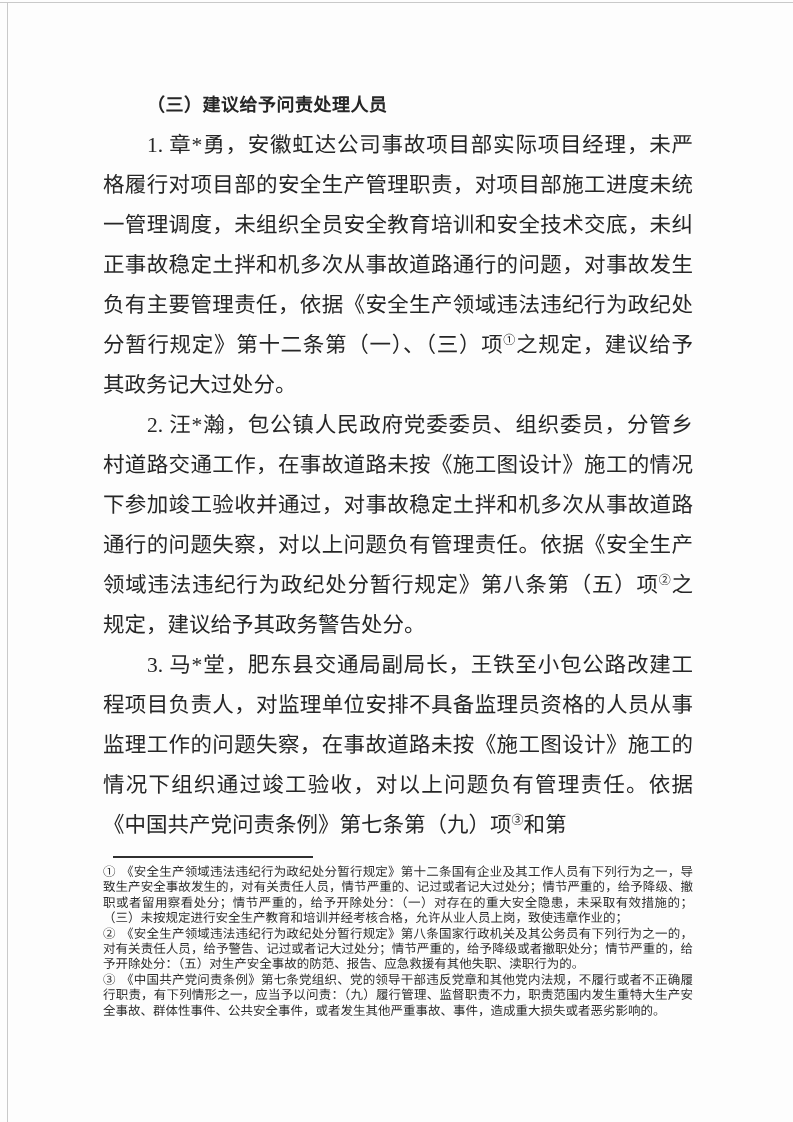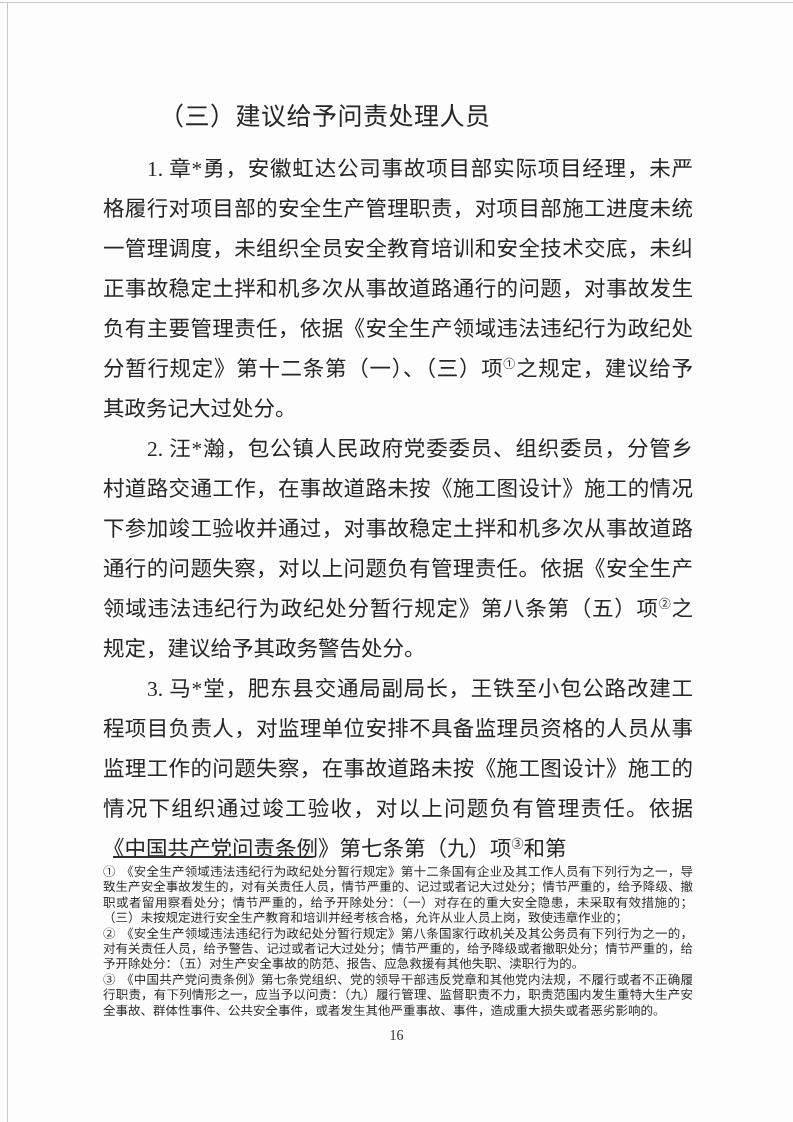--- a/index.html
+++ b/index.html
@@ -28,23 +28,23 @@
     width: 1px;
     background: #c9c9c9;
   }
   .content {
     position: absolute;
     left: 103px;
     top: 85px;
     width: 590px;
   }
   .heading {
-    margin: 12px;
-    font-size: 25px;
-    font-weight: normal;
+    margin: 0;
+    font-size: 18px;
+    font-weight: bold;
     line-height: 40px;
     text-indent: 44px;
     letter-spacing: 0.5px;
   }
   .para {
     margin: 0;
     font-size: 21.5px;
     line-height: 40px;
     text-align: justify;
     text-indent: 44px;
@@ -104,14 +104,13 @@
 
   <div class="footnotes">
     <div class="fn-divider"></div>
     <div>
         <p class="footnote"><span class="fn-marker">① </span><span>《安全生产领域违法违纪行为政纪处分暂行规定》第十二条国有企业及其工作人员有下列行为之一，导致生产安全事故发生的，对有关责任人员，情节严重的、记过或者记大过处分；情节严重的，给予降级、撤职或者留用察看处分；情节严重的，给予开除处分：（一）对存在的重大安全隐患，未采取有效措施的；（三）未按规定进行安全生产教育和培训并经考核合格，允许从业人员上岗，致使违章作业的；</span></p>
         <p class="footnote"><span class="fn-marker">② </span><span>《安全生产领域违法违纪行为政纪处分暂行规定》第八条国家行政机关及其公务员有下列行为之一的，对有关责任人员，给予警告、记过或者记大过处分；情节严重的，给予降级或者撤职处分；情节严重的，给予开除处分：（五）对生产安全事故的防范、报告、应急救援有其他失职、渎职行为的。</span></p>
         <p class="footnote"><span class="fn-marker">③ </span><span>《中国共产党问责条例》第七条党组织、党的领导干部违反党章和其他党内法规，不履行或者不正确履行职责，有下列情形之一，应当予以问责：（九）履行管理、监督职责不力，职责范围内发生重特大生产安全事故、群体性事件、公共安全事件，或者发生其他严重事故、事件，造成重大损失或者恶劣影响的。</span></p>
       </div>
   </div>
 
-  <div class="page-number">16</div>
 </div>
 
 </body></html>

